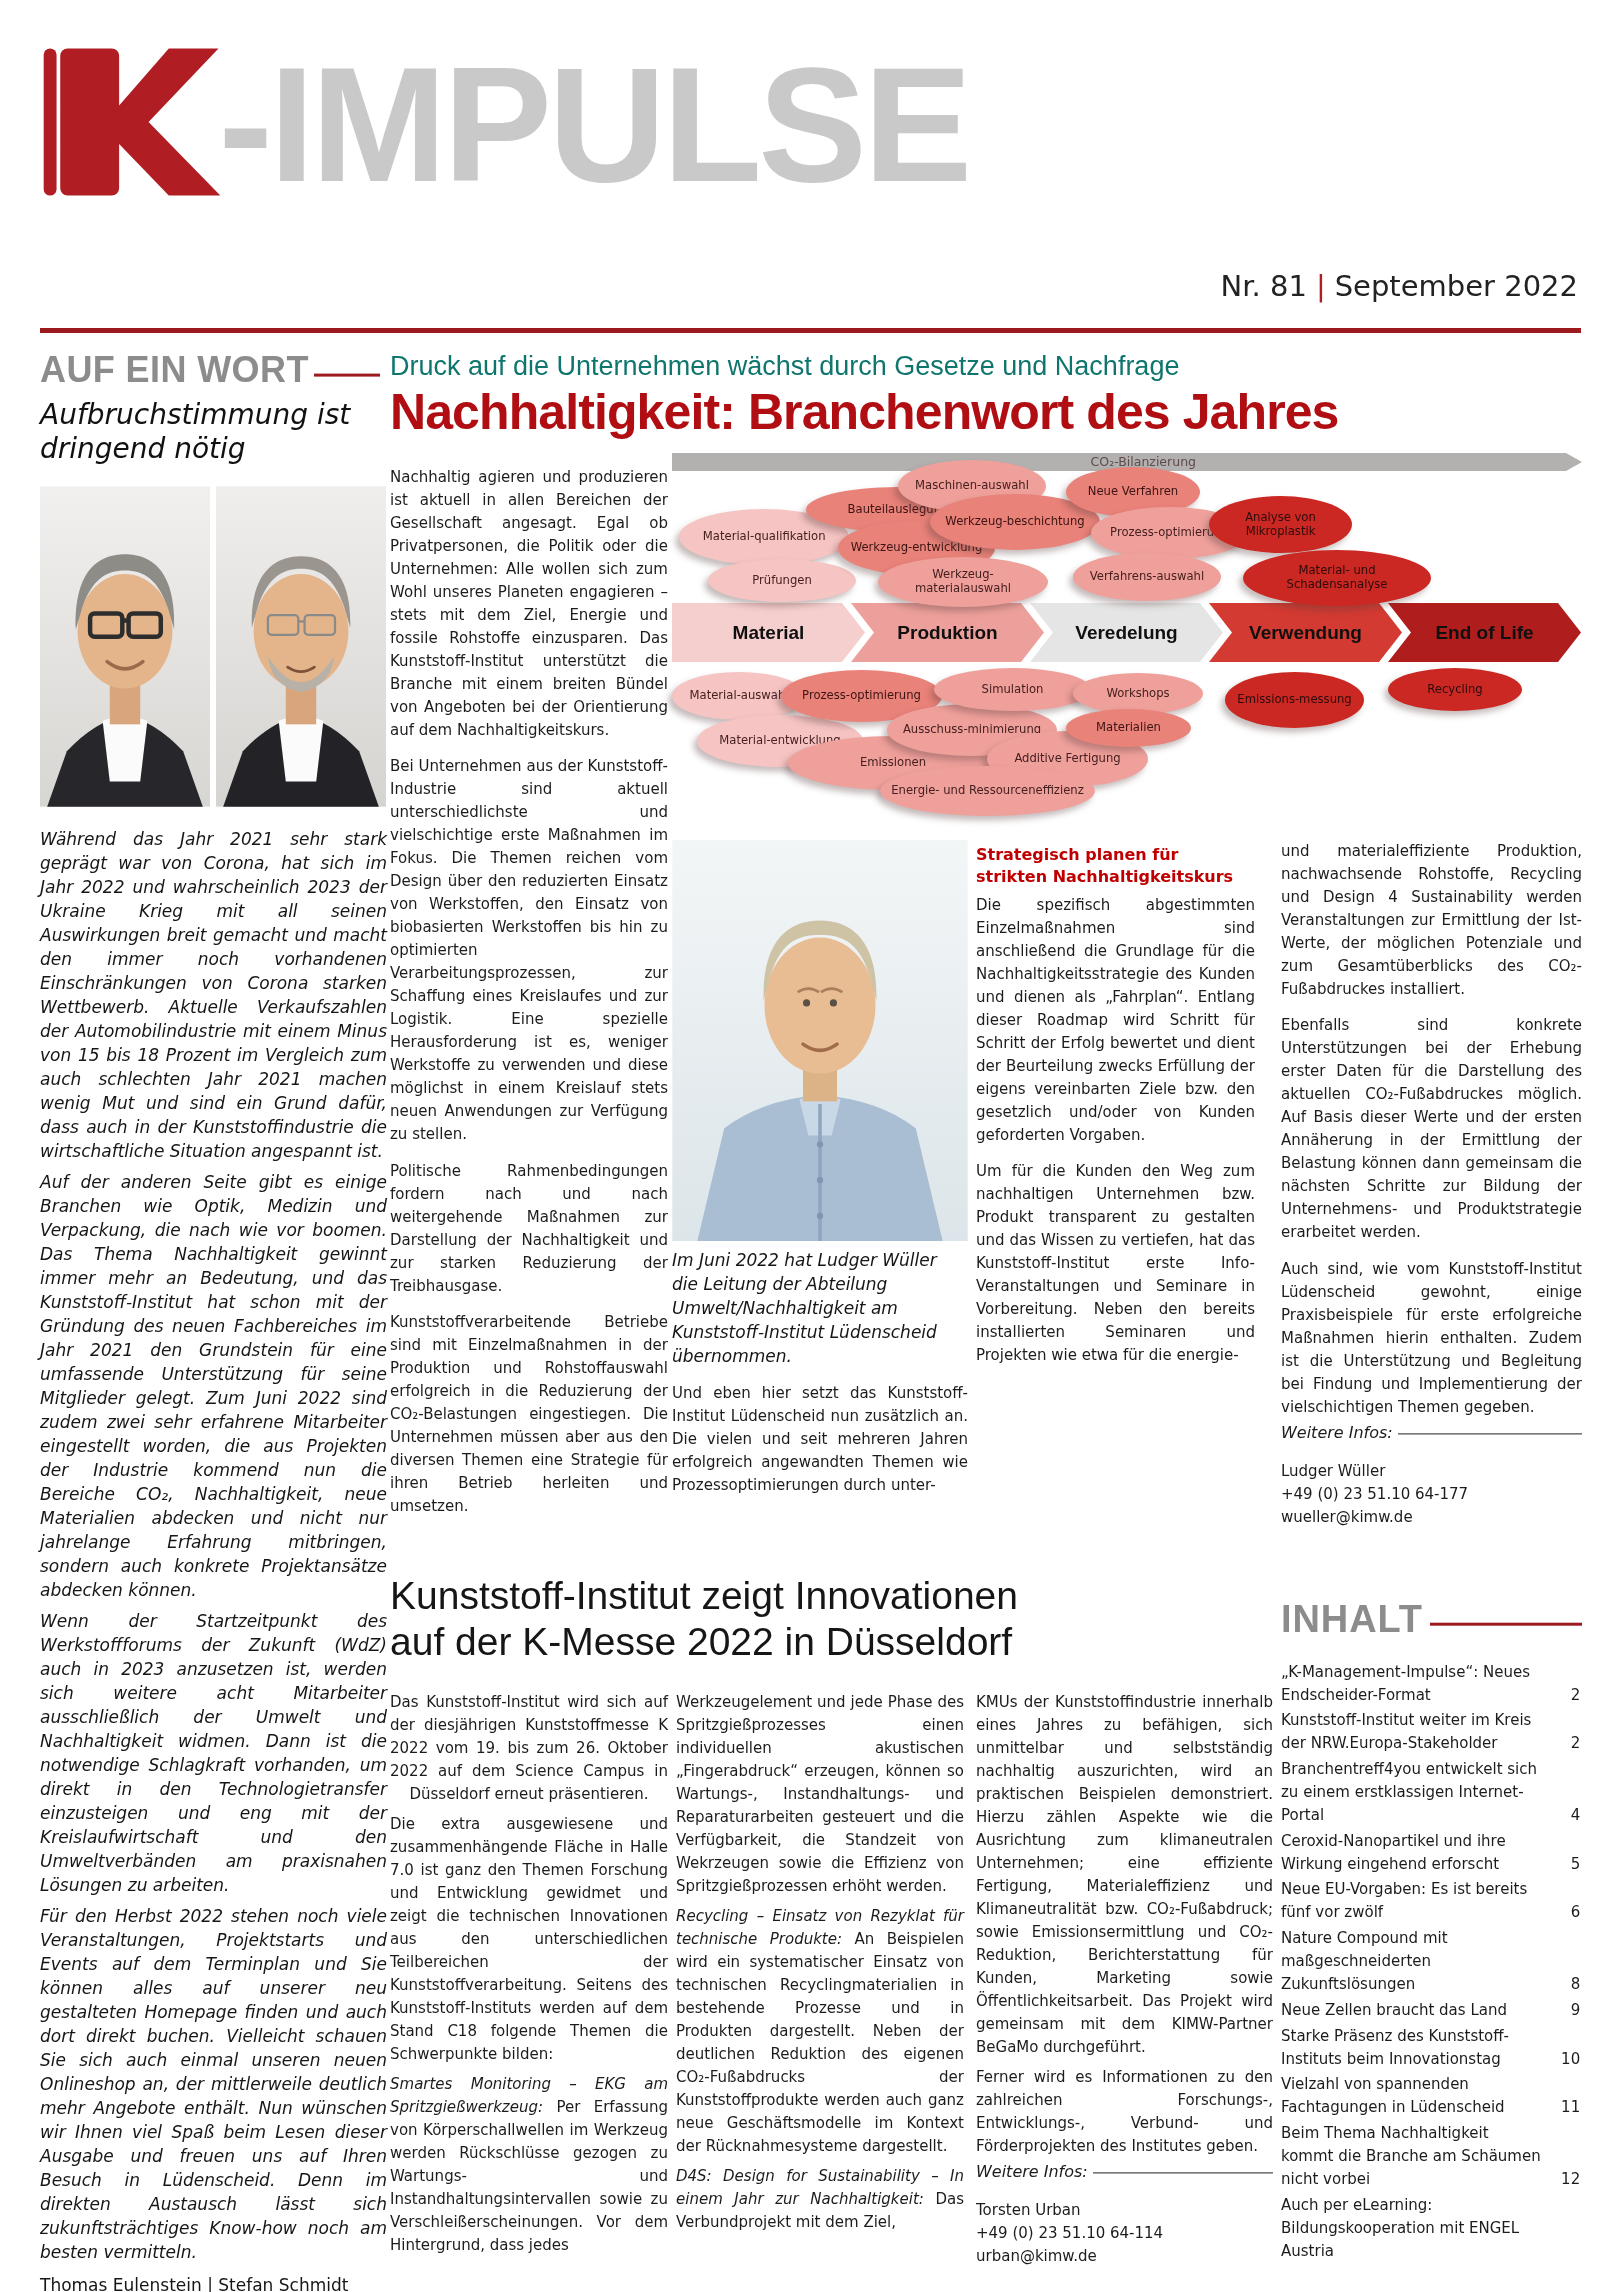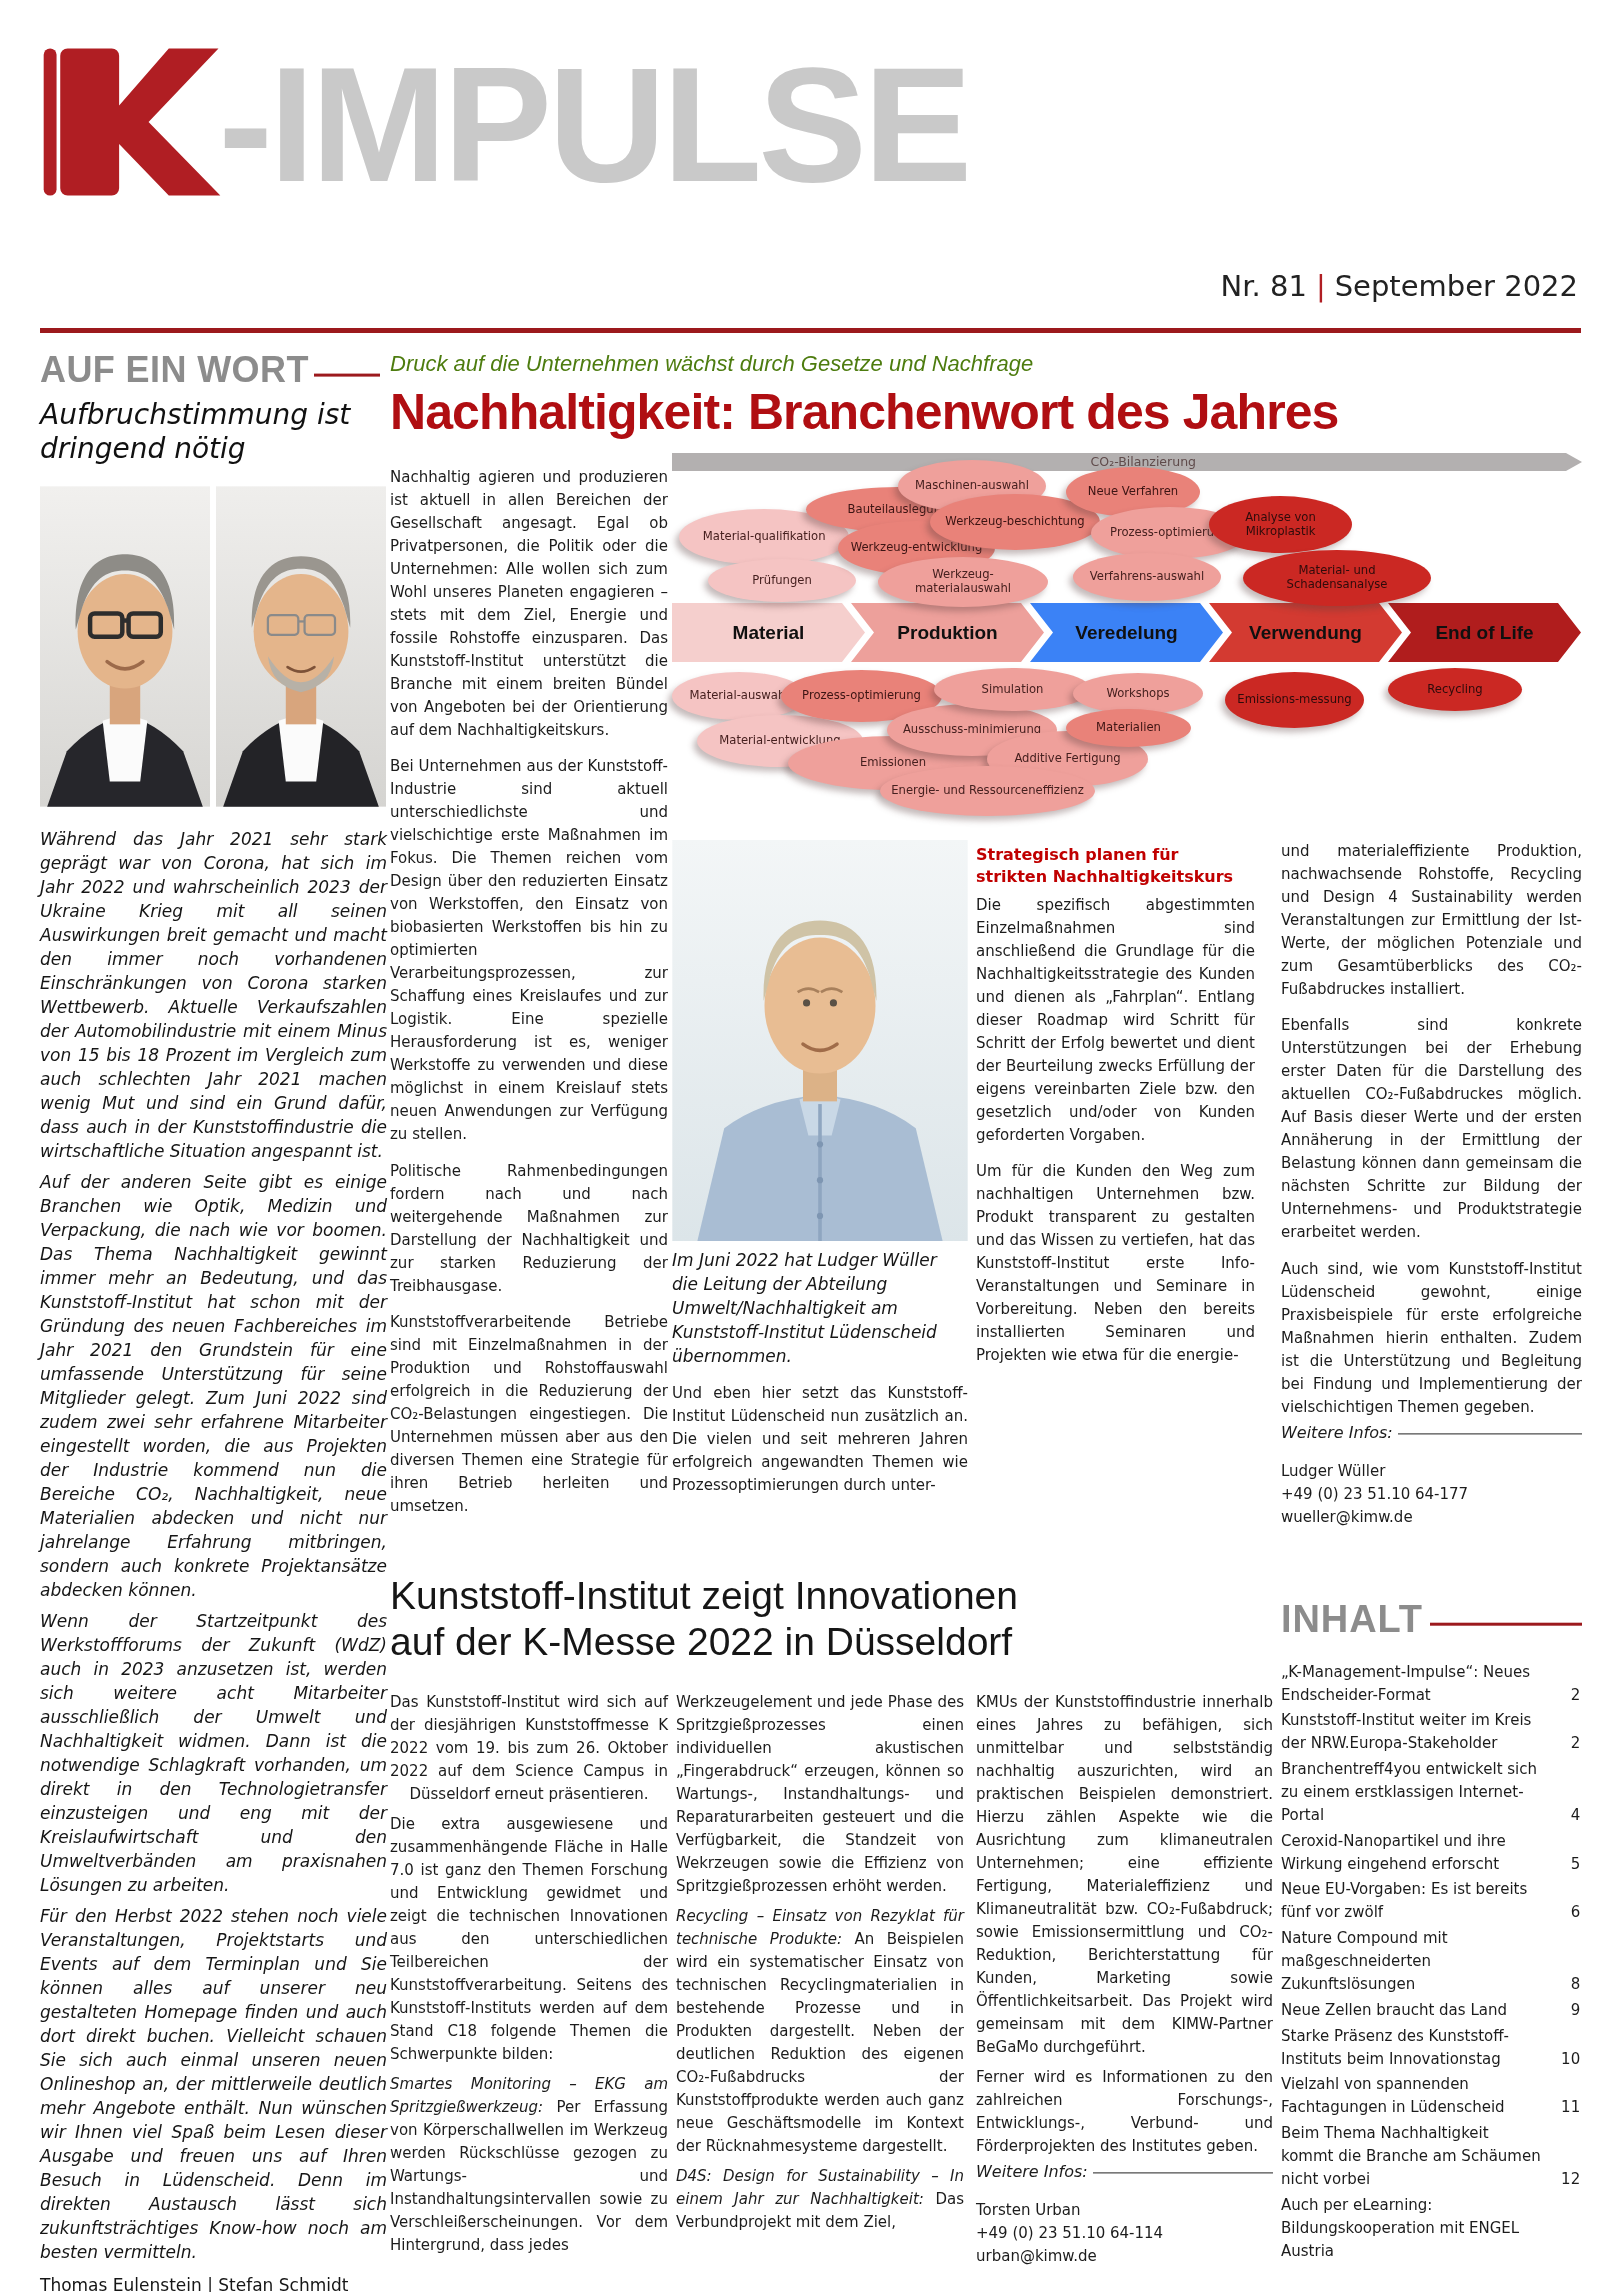--- a/index.html
+++ b/index.html
@@ -23,21 +23,21 @@
   .side-title-line{flex:0 0 66px;border-bottom:3.6px solid #9c191d;margin-left:5.4px;
                    transform:translateY(-5.4px);}
   .side-sub{font-style:italic;font-size:28px;line-height:1.22;color:#111;margin-top:7.2px;}
   .portraits{display:flex;gap:6.3px;margin-top:19.7px;}
   .portrait{width:170px;height:321px;flex:0 0 auto;}
   .side-body{margin-top:19.7px;text-align:justify;}
   .side-body .para{font-style:italic;font-size:17px;line-height:24px;margin:0 0 7.2px 0;color:#161616;}
   .signature{margin-top:9px;font-size:17px;line-height:24px;color:#161616;}
   
   .kicker{position:absolute;left:390px;top:351px;font-family:"Liberation Sans",sans-serif;
-          font-size:22px;color:#4d7c0f;font-style:italic;}
+          font-size:27px;color:#0f766e;}
   .headline{position:absolute;left:390px;top:383px;font-family:"Liberation Sans",sans-serif;
             font-weight:bold;font-size:50px;letter-spacing:-0.9px;color:#b00e12;white-space:nowrap;}
   .col{position:absolute;text-align:justify;font-size:15px;line-height:23px;color:#1c1c1c;}
   .col .para{margin:0 0 13.4px 0;}
   .col .para:last-child{margin-bottom:0;}
   .lead{font-style:italic;}
   .center-last{text-align-last:center;}
   .col1{left:390px;top:466px;width:278px;}
   .photo-col{left:672px;top:840px;width:296px;}
   .ludger-photo{width:296px;height:401px;display:block;}
@@ -163,21 +163,21 @@
 
   <div class="kicker">Druck auf die Unternehmen wächst durch Gesetze und Nachfrage</div>
   <div class="headline">Nachhaltigkeit: Branchenwort des Jahres</div>
 
   <div class="diagram">
     <div class="dg-topbar"></div>
     <div class="dg-topbar-label">CO₂-Bilanzierung</div>
     <div class="stages">
         <div class="stage first" style="left: 0px; background: rgb(245, 207, 205);">Material</div>
         <div class="stage" style="left: 179px; background: rgb(237, 160, 155);">Produktion</div>
-        <div class="stage" style="left: 358px; background: #3b82f6;">Veredelung</div>
+        <div class="stage" style="left: 358px; background: #e5e5e5;">Veredelung</div>
         <div class="stage" style="left: 537px; background: rgb(211, 58, 49);">Verwendung</div>
         <div class="stage" style="left: 716px; background: rgb(176, 29, 29);">End of Life</div>
       </div>
   <div class="bubble tone1" style="left: 7.2px; top: 56px; width: 170px; height: 56px;">Material-qualifikation</div>
       <div class="bubble tone1" style="left: 36px; top: 106px; width: 148px; height: 43px;">Prüfungen</div>
       <div class="bubble tone3" style="left: 134px; top: 34px; width: 184px; height: 45px;">Bauteilauslegung</div>
       <div class="bubble tone3" style="left: 166px; top: 68px; width: 157px; height: 54px;">Werkzeug-entwicklung</div>
       <div class="bubble tone2" style="left: 206px; top: 104px; width: 170px; height: 50px;">Werkzeug-materialauswahl</div>
       <div class="bubble tone2" style="left: 226px; top: 7.2px; width: 148px; height: 52px;">Maschinen-auswahl</div>
       <div class="bubble tone3" style="left: 258px; top: 41px; width: 170px; height: 56px;">Werkzeug-beschichtung</div>

